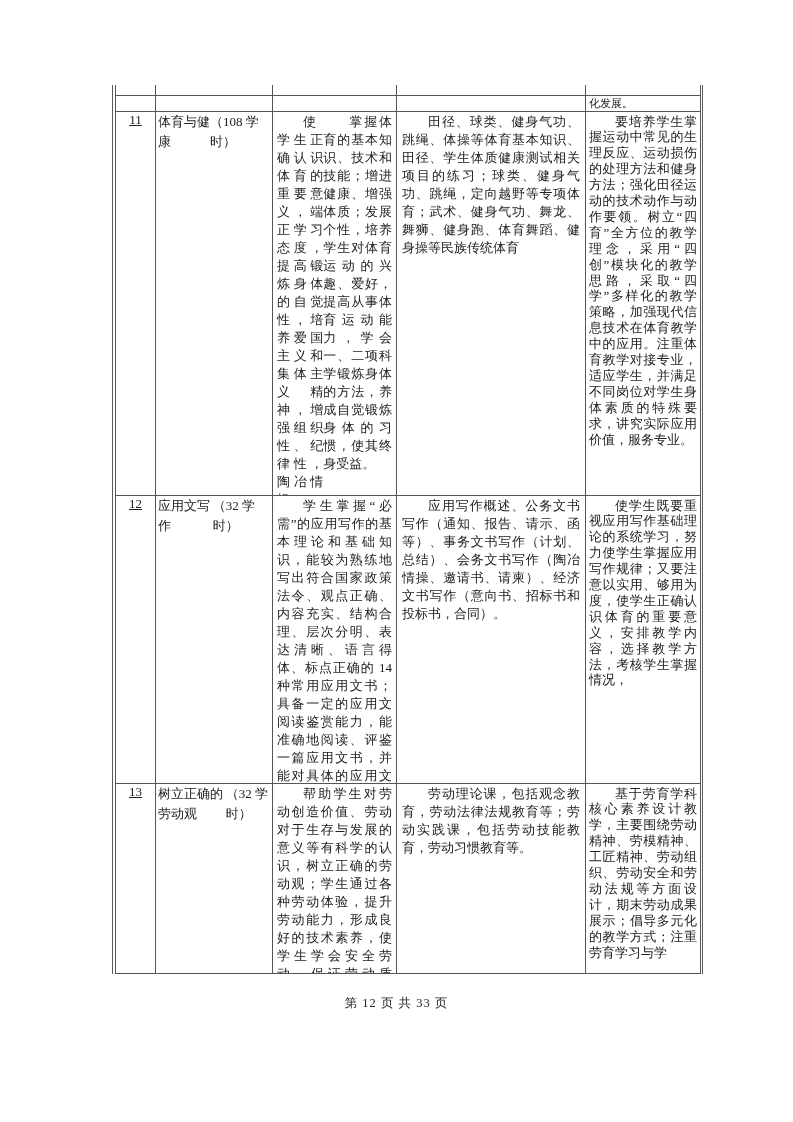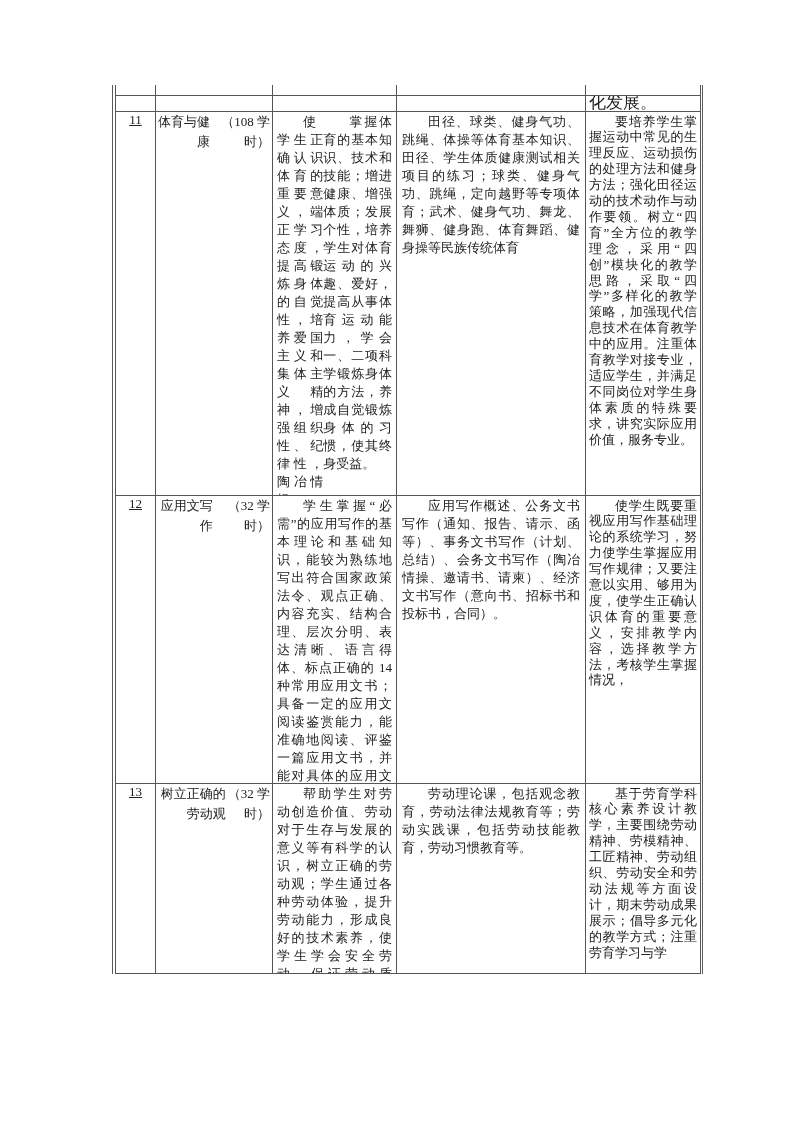--- a/index.html
+++ b/index.html
@@ -26,26 +26,26 @@
   tr.carry td { height:16px; }
 
   .cellbox { width:100%; overflow:hidden; display:flex; flex-direction:row; }
   .vc { justify-content:center; }
   .vt { justify-content:flex-start; }
   .h-r11 { height:383px; }
   .h-r12 { height:287px; }
   .h-r13 { height:189px; }
 
   .num { text-align:center; line-height:16px;text-decoration:underline; }
-  .course { text-align:right; line-height:20px; padding:0 2px; }
+  .course { text-align:left; line-height:20px; padding:0 2px; }
   .obj { line-height:18px; padding:1px 4px; text-align:justify; text-justify:inter-character; }
   .content { line-height:18px; padding:1px 5px; text-align:justify; text-justify:inter-character; }
   .req { line-height:15.9px; padding:2px 3px; text-align:justify; text-justify:inter-character;justify-content:flex-end; }
   .obj p, .content p, .req p { margin:0; text-indent:2em; }
-  .carry-text { font-size:17px; line-height:14px; padding:0 3px 1px; text-align:left; }
+  .carry-text { font-size:11px; line-height:14px; padding:0 3px 1px; text-align:left; }
 
   .footer {
     position:absolute; left:0; top:995px; width:793px;
     text-align:center; font-size:12.5px; color:#222;
     letter-spacing:1px;
   }
 </style>
 </head>
 <body>
 
@@ -161,13 +161,14 @@
         <td>
           <div class="cellbox vt h-r13 req">
             <p>基于劳育学科核心素养设计教学，主要围绕劳动精神、劳模精神、工匠精神、劳动组织、劳动安全和劳动法规等方面设计，期末劳动成果展示；倡导多元化的教学方式；注重劳育学习与学</p>
           </div>
         </td>
       </tr>
     </tbody>
       </table>
   </div>
 
+  <div class="footer">第 12 页 共 33 页</div>
 </div>
 
 </body></html>

